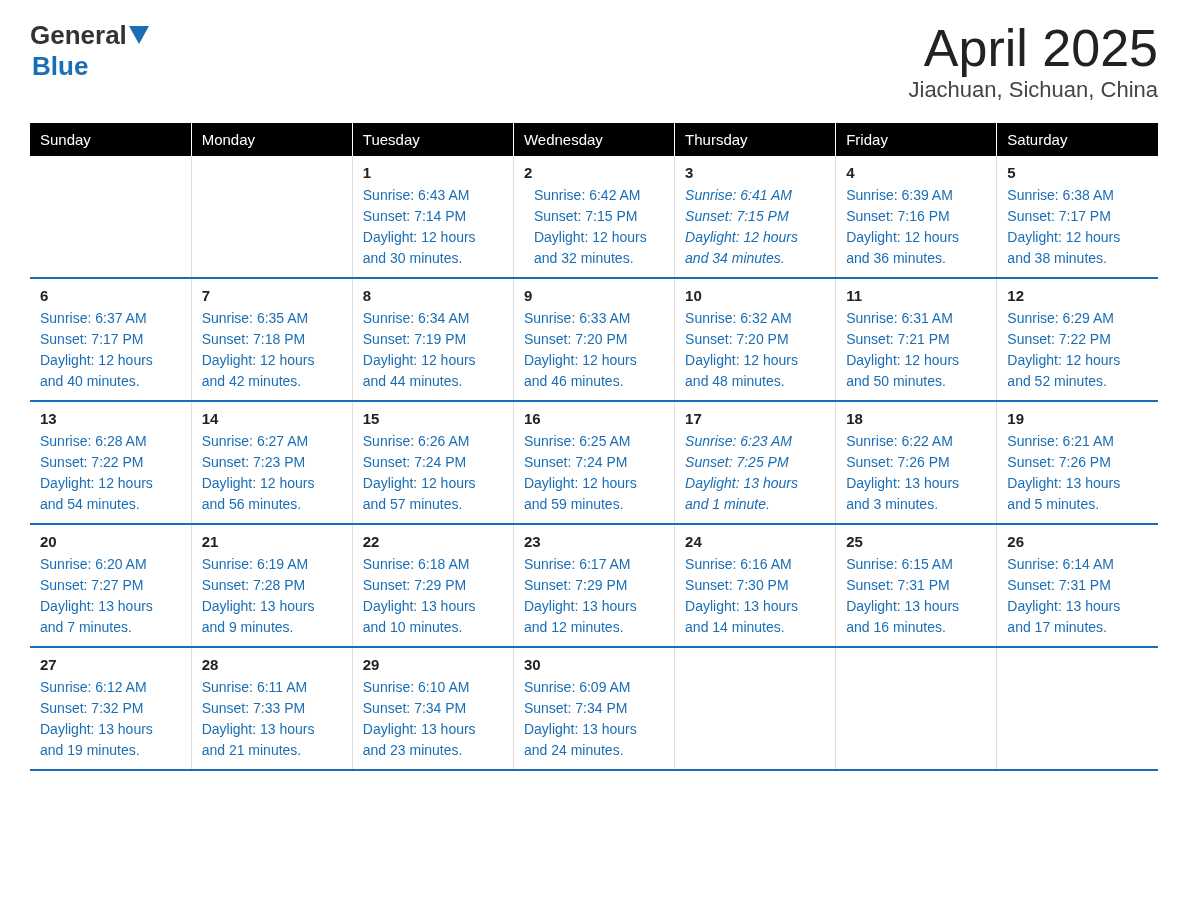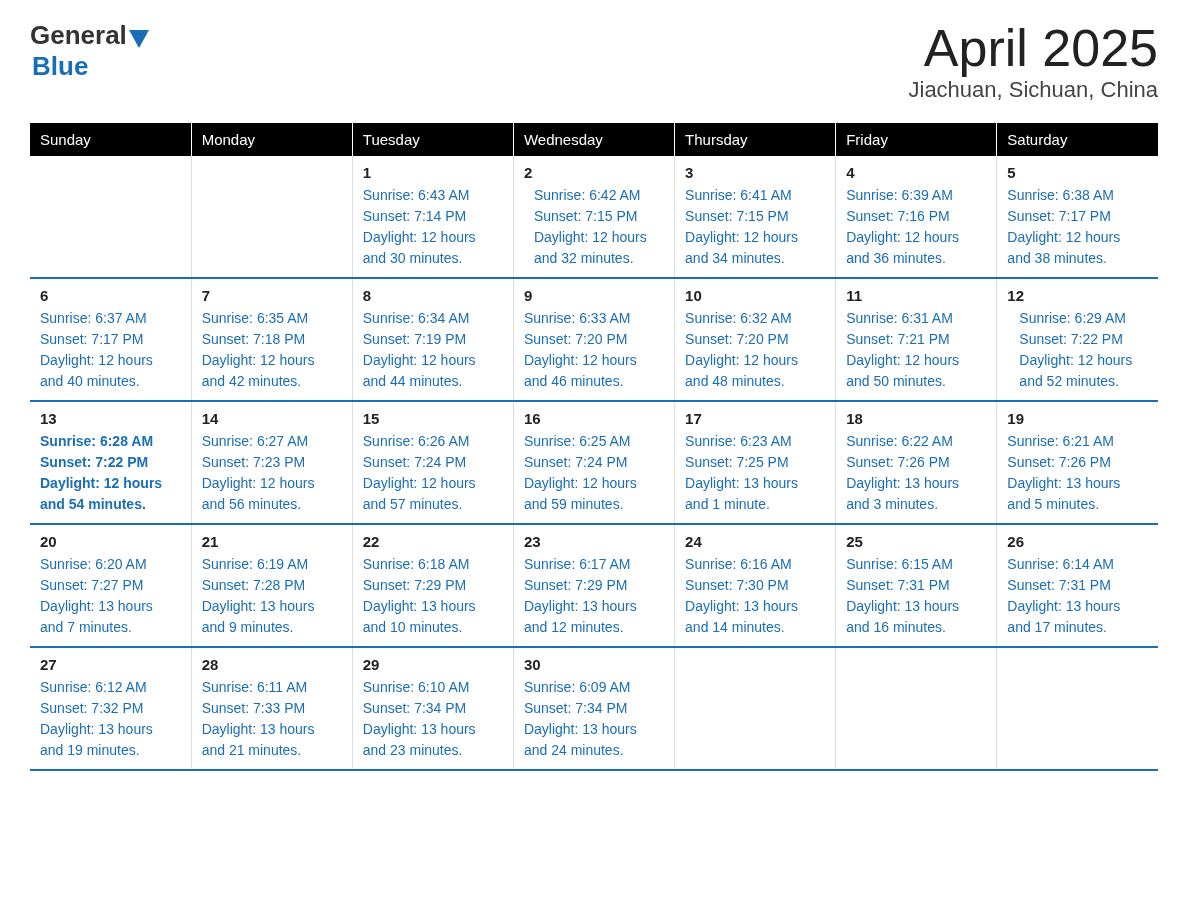--- a/index.html
+++ b/index.html
@@ -94,21 +94,20 @@
       color: #1a6eb5;
       font-size: 14px;
       line-height: 1.5;
     }
     .logo-wrapper {
       display: flex;
       flex-direction: column;
     }
     .logo-row {
       display: flex;
-      align-items: center;
     }
   </style>
 </head>
 <body>
 
 <div class="header">
   <div class="logo-wrapper">
     <div class="logo-row">
       <span class="logo-text-general">General</span>
       <div class="logo-triangle"></div>
@@ -148,21 +147,21 @@
         </td>
         <td>
           <span class="day-number">2</span>
           <div class="day-info" style="white-space: pre-line; margin-left: 10px;">Sunrise: 6:42 AM
 Sunset: 7:15 PM
 Daylight: 12 hours
 and 32 minutes.</div>
         </td>
         <td>
           <span class="day-number">3</span>
-          <div class="day-info" style="white-space: pre-line;">Sunrise: 6:41 AM
+          <div class="day-info" style="white-space: pre-line; font-style: italic;">Sunrise: 6:41 AM
 Sunset: 7:15 PM
 Daylight: 12 hours
 and 34 minutes.</div>
         </td>
         <td>
           <span class="day-number">4</span>
           <div class="day-info" style="white-space: pre-line;">Sunrise: 6:39 AM
 Sunset: 7:16 PM
 Daylight: 12 hours
 and 36 minutes.</div>
@@ -213,30 +212,30 @@
         </td>
         <td>
           <span class="day-number">11</span>
           <div class="day-info" style="white-space: pre-line;">Sunrise: 6:31 AM
 Sunset: 7:21 PM
 Daylight: 12 hours
 and 50 minutes.</div>
         </td>
         <td>
           <span class="day-number">12</span>
-          <div class="day-info" style="white-space: pre-line; margin-left: 12px;">Sunrise: 6:29 AM
+          <div class="day-info" style="white-space: pre-line;">Sunrise: 6:29 AM
 Sunset: 7:22 PM
 Daylight: 12 hours
 and 52 minutes.</div>
         </td>
       </tr>
       <tr>
         <td>
           <span class="day-number">13</span>
-          <div class="day-info" style="white-space: pre-line; font-weight: bold;">Sunrise: 6:28 AM
+          <div class="day-info" style="white-space: pre-line;">Sunrise: 6:28 AM
 Sunset: 7:22 PM
 Daylight: 12 hours
 and 54 minutes.</div>
         </td>
         <td>
           <span class="day-number">14</span>
           <div class="day-info" style="white-space: pre-line;">Sunrise: 6:27 AM
 Sunset: 7:23 PM
 Daylight: 12 hours
 and 56 minutes.</div>
@@ -250,21 +249,21 @@
         </td>
         <td>
           <span class="day-number">16</span>
           <div class="day-info" style="white-space: pre-line;">Sunrise: 6:25 AM
 Sunset: 7:24 PM
 Daylight: 12 hours
 and 59 minutes.</div>
         </td>
         <td>
           <span class="day-number">17</span>
-          <div class="day-info" style="white-space: pre-line;">Sunrise: 6:23 AM
+          <div class="day-info" style="white-space: pre-line; font-style: italic;">Sunrise: 6:23 AM
 Sunset: 7:25 PM
 Daylight: 13 hours
 and 1 minute.</div>
         </td>
         <td>
           <span class="day-number">18</span>
           <div class="day-info" style="white-space: pre-line;">Sunrise: 6:22 AM
 Sunset: 7:26 PM
 Daylight: 13 hours
 and 3 minutes.</div>

